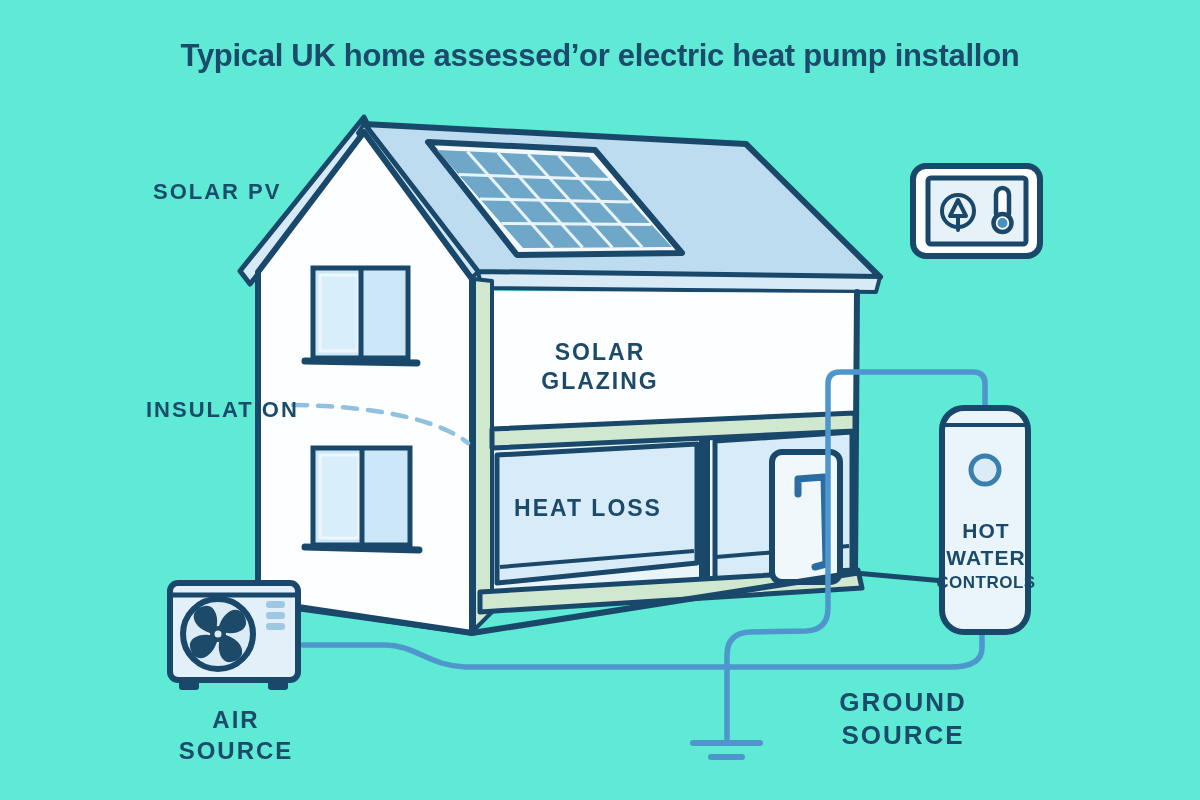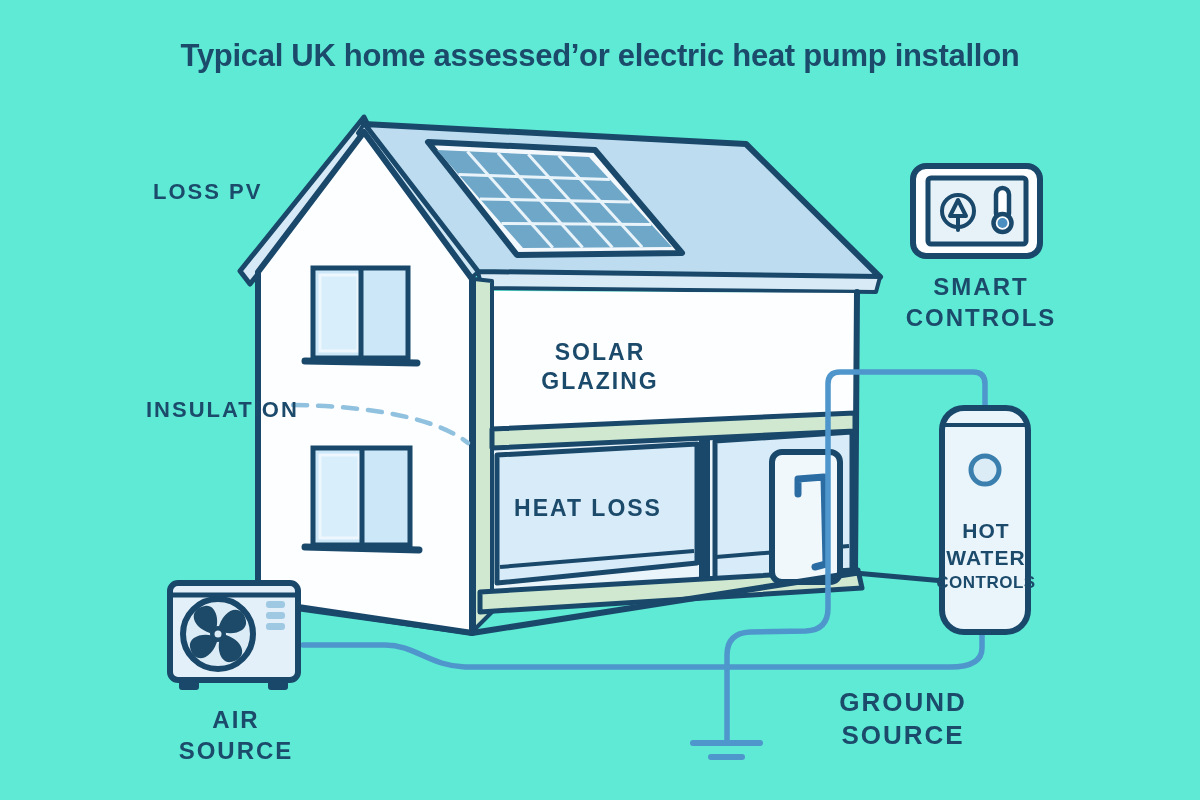--- a/index.html
+++ b/index.html
@@ -162,35 +162,31 @@
       <g>
         <rect x="996" y="188" width="13" height="32" rx="6.5" fill="#fdfeff" stroke="#19486a" stroke-width="4.5"></rect>
         <circle cx="1002.5" cy="223" r="9" fill="#fdfeff" stroke="#19486a" stroke-width="4.5"></circle>
         <circle cx="1002.5" cy="223" r="5" fill="#4a8fc0"></circle>
       </g>
     </g>
   </svg>
 
   <div class="title">Typical UK home assessedʼor electric heat pump installon</div>
 
-  <div class="lbl fs22" style="left:153px;top:178px;">LOSS PV</div>
+  <div class="lbl fs22" style="left:153px;top:178px;">SOLAR PV</div>
 
   <div class="lbl fs22" style="left:146px;top:396px;">INSULATION</div>
 
   <div class="lbl fs23 center" style="left:600px;top:338px;">
     <span style="display:block;">SOLAR</span>
     <span style="display:block;">GLAZING</span>
   </div>
 
   <div class="lbl fs23 center" style="left:588px;top:494px;">HEAT LOSS</div>
 
-  <div class="lbl fs24 center" style="left:981px;top:271px;">
-    <span style="display:block;">SMART</span>
-    <span style="display:block;">CONTROLS</span>
-  </div>
 
   <div class="lbl center" style="left:986px;top:517px;">
     <span class="cyl-line">HOT</span>
     <span class="cyl-line">WATER</span>
     <span class="cyl-line small">CONTROLS</span>
   </div>
 
   <div class="lbl fs24 center" style="left:236px;top:704px;">
     <span style="display:block;">AIR</span>
     <span style="display:block;">SOURCE</span>

